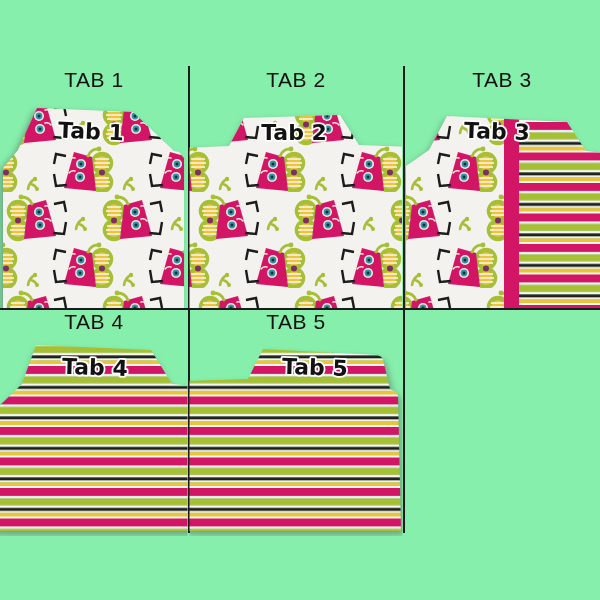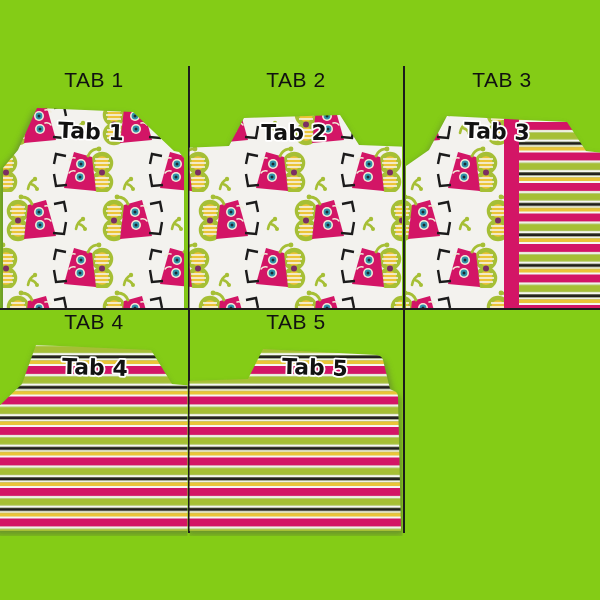--- a/index.html
+++ b/index.html
@@ -1,17 +1,17 @@
 <!DOCTYPE html>
 <html><head>
 <meta charset="utf-8">
 <style>
   html,body{margin:0;padding:0;background:#ffffff;}
   .stage{
-    position:relative;width:600px;height:600px;background:#84cc16;overflow:hidden;
+    position:relative;width:600px;height:600px;background:#86efac;overflow:hidden;
     font-family:"Liberation Sans",sans-serif;
   }
   .grid-line{position:absolute;background:#1c1c1c;}
   .v1{left:188px;top:66px;width:2px;height:467px;}
   .v2{left:403px;top:66px;width:2px;height:467px;}
   .h1{left:0;top:308px;width:600px;height:2px;}
   .cell-label{
     position:absolute;height:24px;line-height:24px;text-align:center;
     font-size:21px;color:#111;letter-spacing:.5px;
   }

